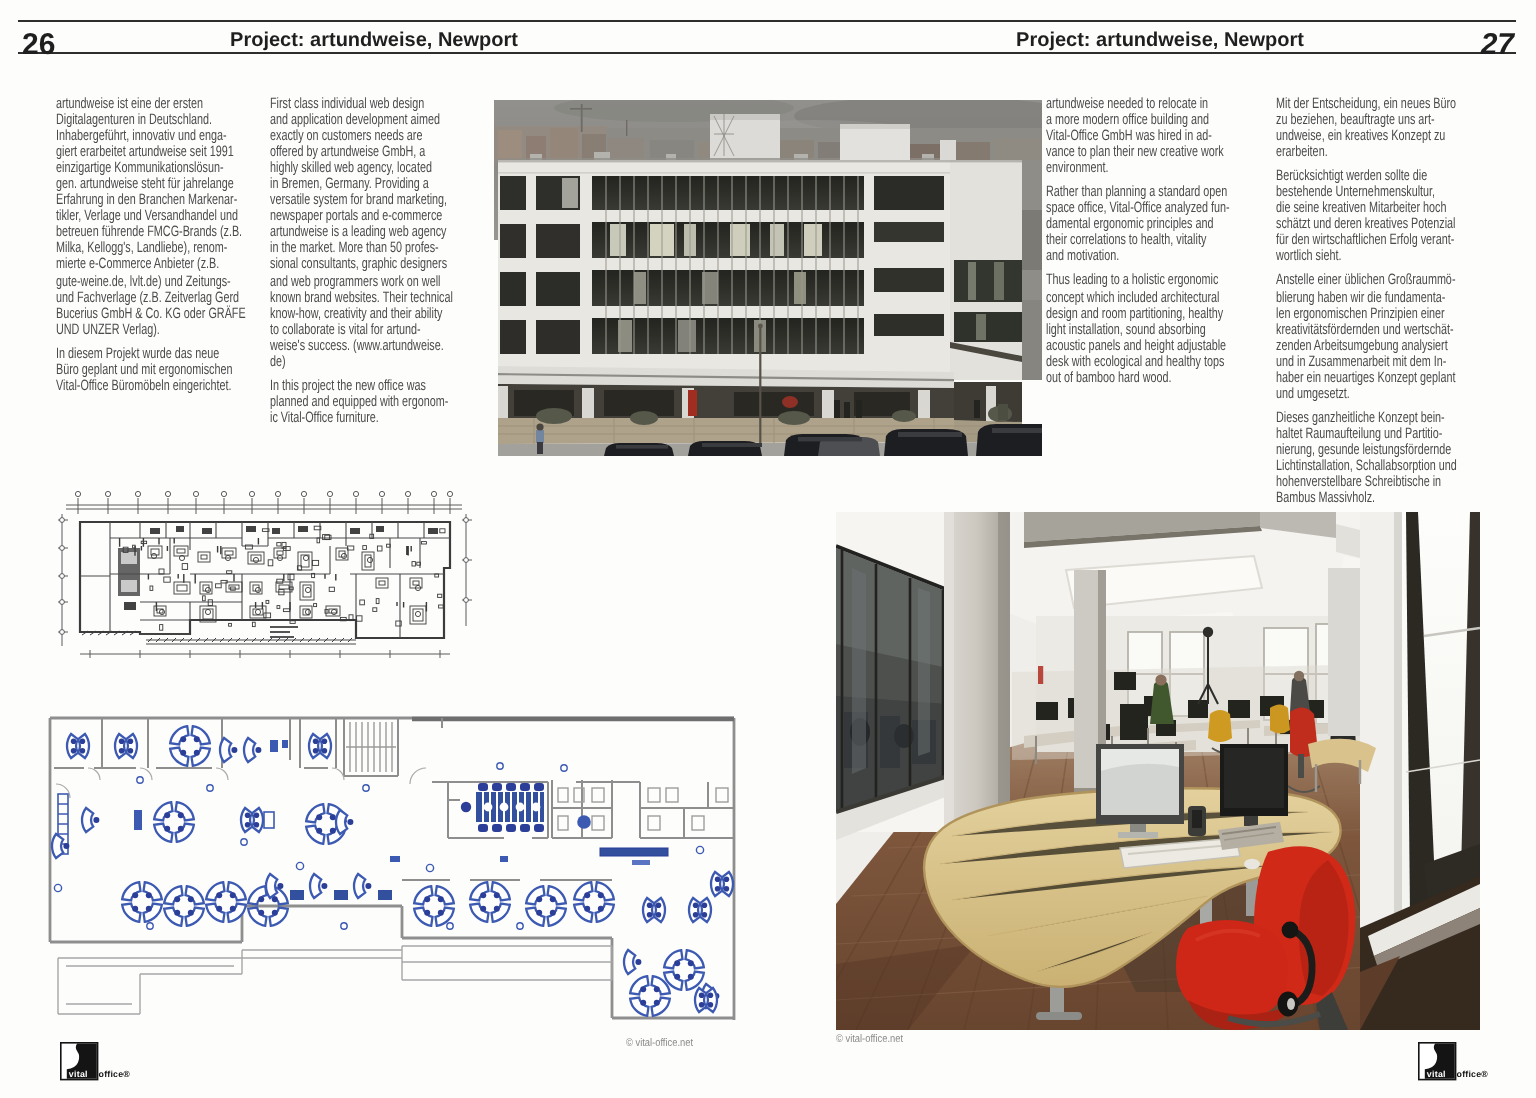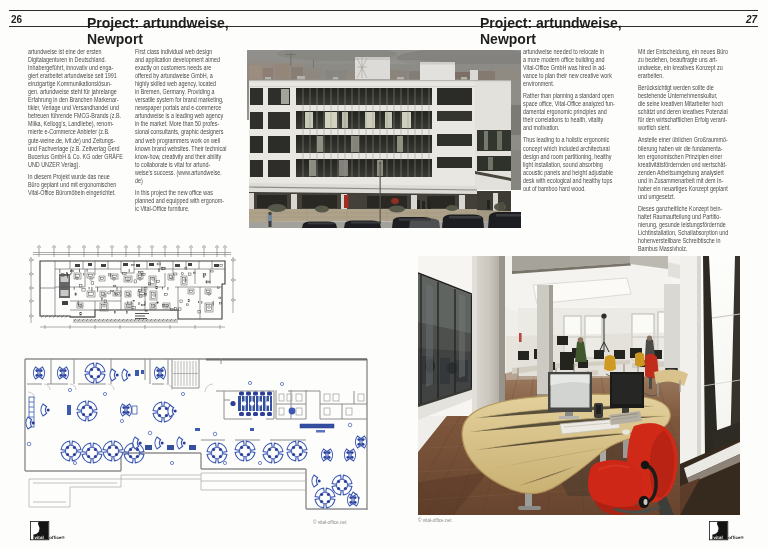--- a/index.html
+++ b/index.html
@@ -1,20 +1,20 @@
 <!DOCTYPE html>
 <html><head>
 <meta charset="utf-8">
 <style>
   html,body{margin:0;padding:0;}
   body{width:768px;height:549px;position:relative;background:#fdfdfc;font-family:"Liberation Sans",sans-serif;overflow:hidden;-webkit-font-smoothing:antialiased;}
   .abs{position:absolute;}
   .hrule{position:absolute;background:#2e2e2e;height:1px;}
-  .pagenum{position:absolute;font-size:10px;font-weight:bold;color:#1f1f1f;letter-spacing:0;}
-  .ptitle{position:absolute;font-size:14px;font-weight:bold;color:#1f1f1f;width:200px;}
+  .pagenum{position:absolute;font-size:15px;font-weight:bold;color:#1f1f1f;letter-spacing:0;}
+  .ptitle{position:absolute;font-size:10px;font-weight:bold;color:#1f1f1f;text-align:center;width:200px;}
   .col{position:absolute;font-size:7.5px;line-height:8.05px;color:#4b4b4b;transform:scaleX(0.72);transform-origin:0 0;width:175px;}
   .col p{margin:0 0 4px 0;white-space:nowrap;}
   .cap{position:absolute;font-size:5.5px;color:#8a8a8a;transform:scaleX(0.85);transform-origin:0 0;}
 </style>
 </head>
 <body>
 
 <div class="hrule" style="left:9px;top:9.5px;width:749px;height:1.4px;"></div>
 
 <div class="hrule" style="left:9px;top:26px;width:749px;height:1px;"></div>

